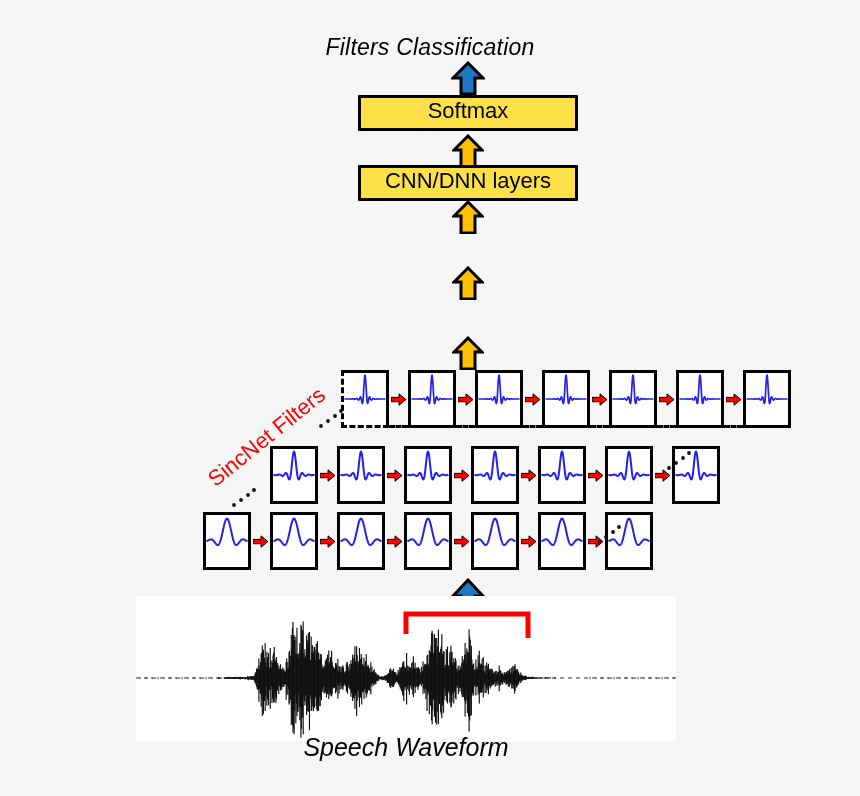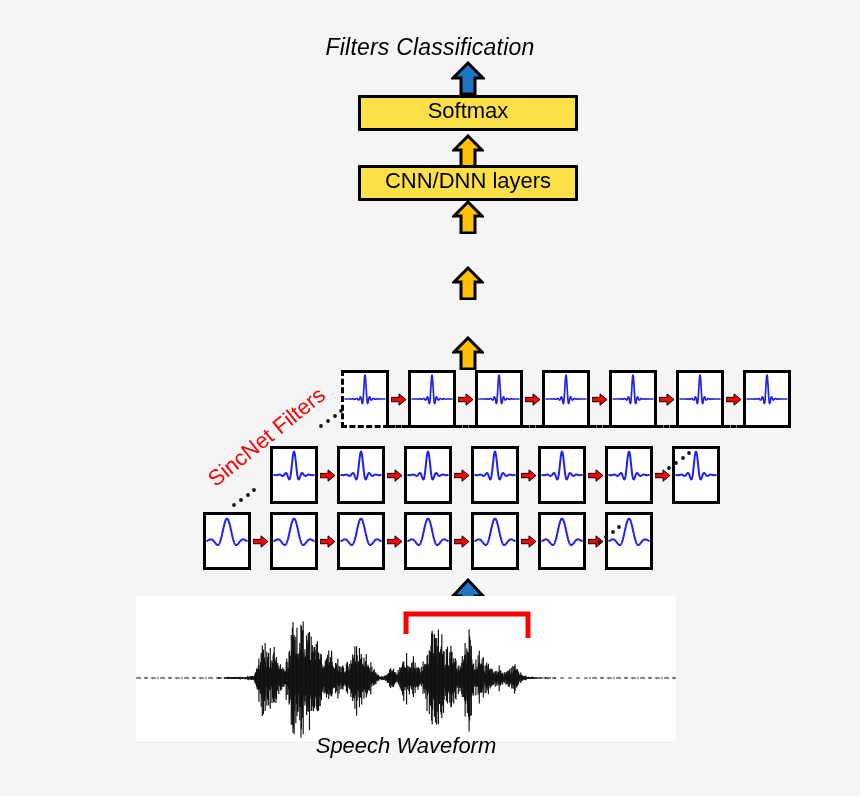--- a/index.html
+++ b/index.html
@@ -88,21 +88,21 @@
     height: 145px;
     background: #ffffff;
     overflow: hidden;
   }
   .wave-caption {
     left: 136px;
     top: 733px;
     width: 540px;
     text-align: center;
     font-style: italic;
-    font-size: 22px;
+    font-size: 25px;
     color: #000;
     white-space: nowrap;
   }
 </style>
 </head>
 <body>
 
 <div id="stage">
 
   <div class="abs out-label">Filters Classification</div>

